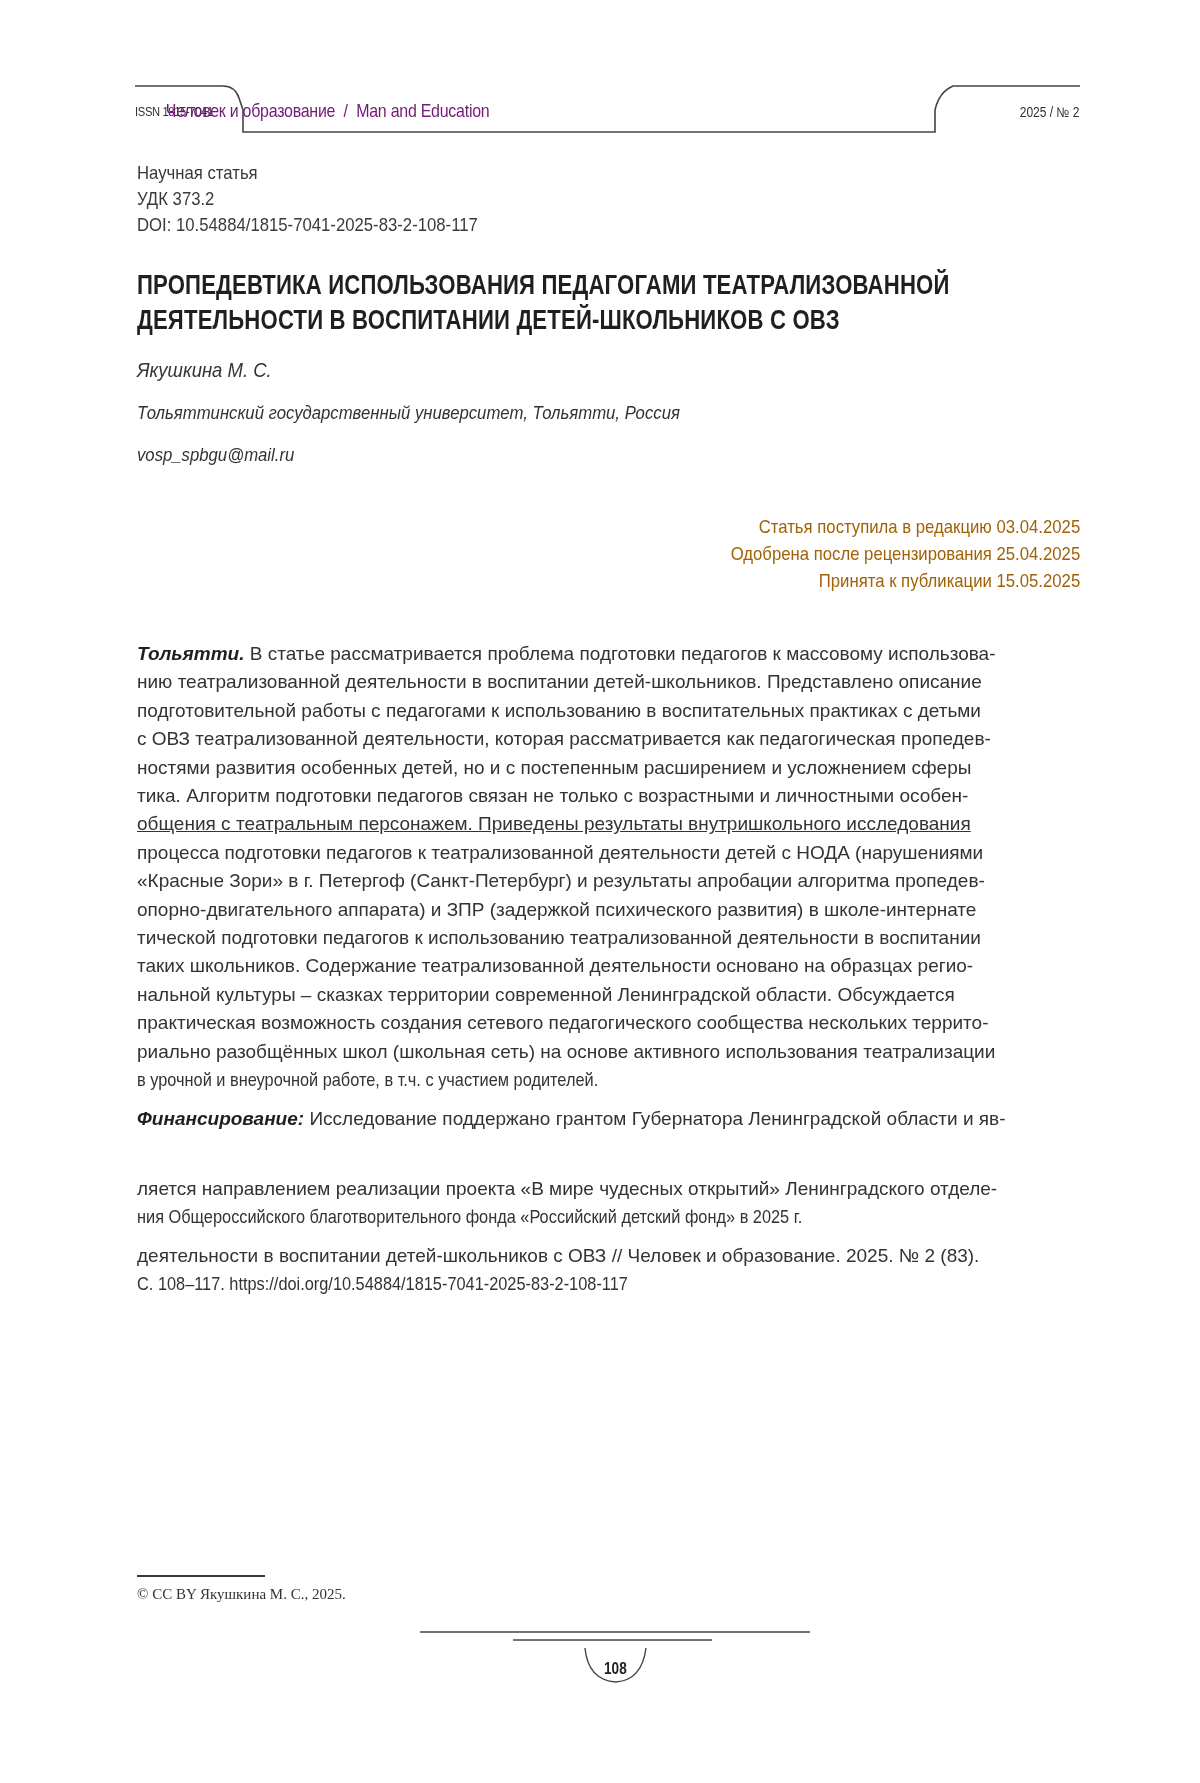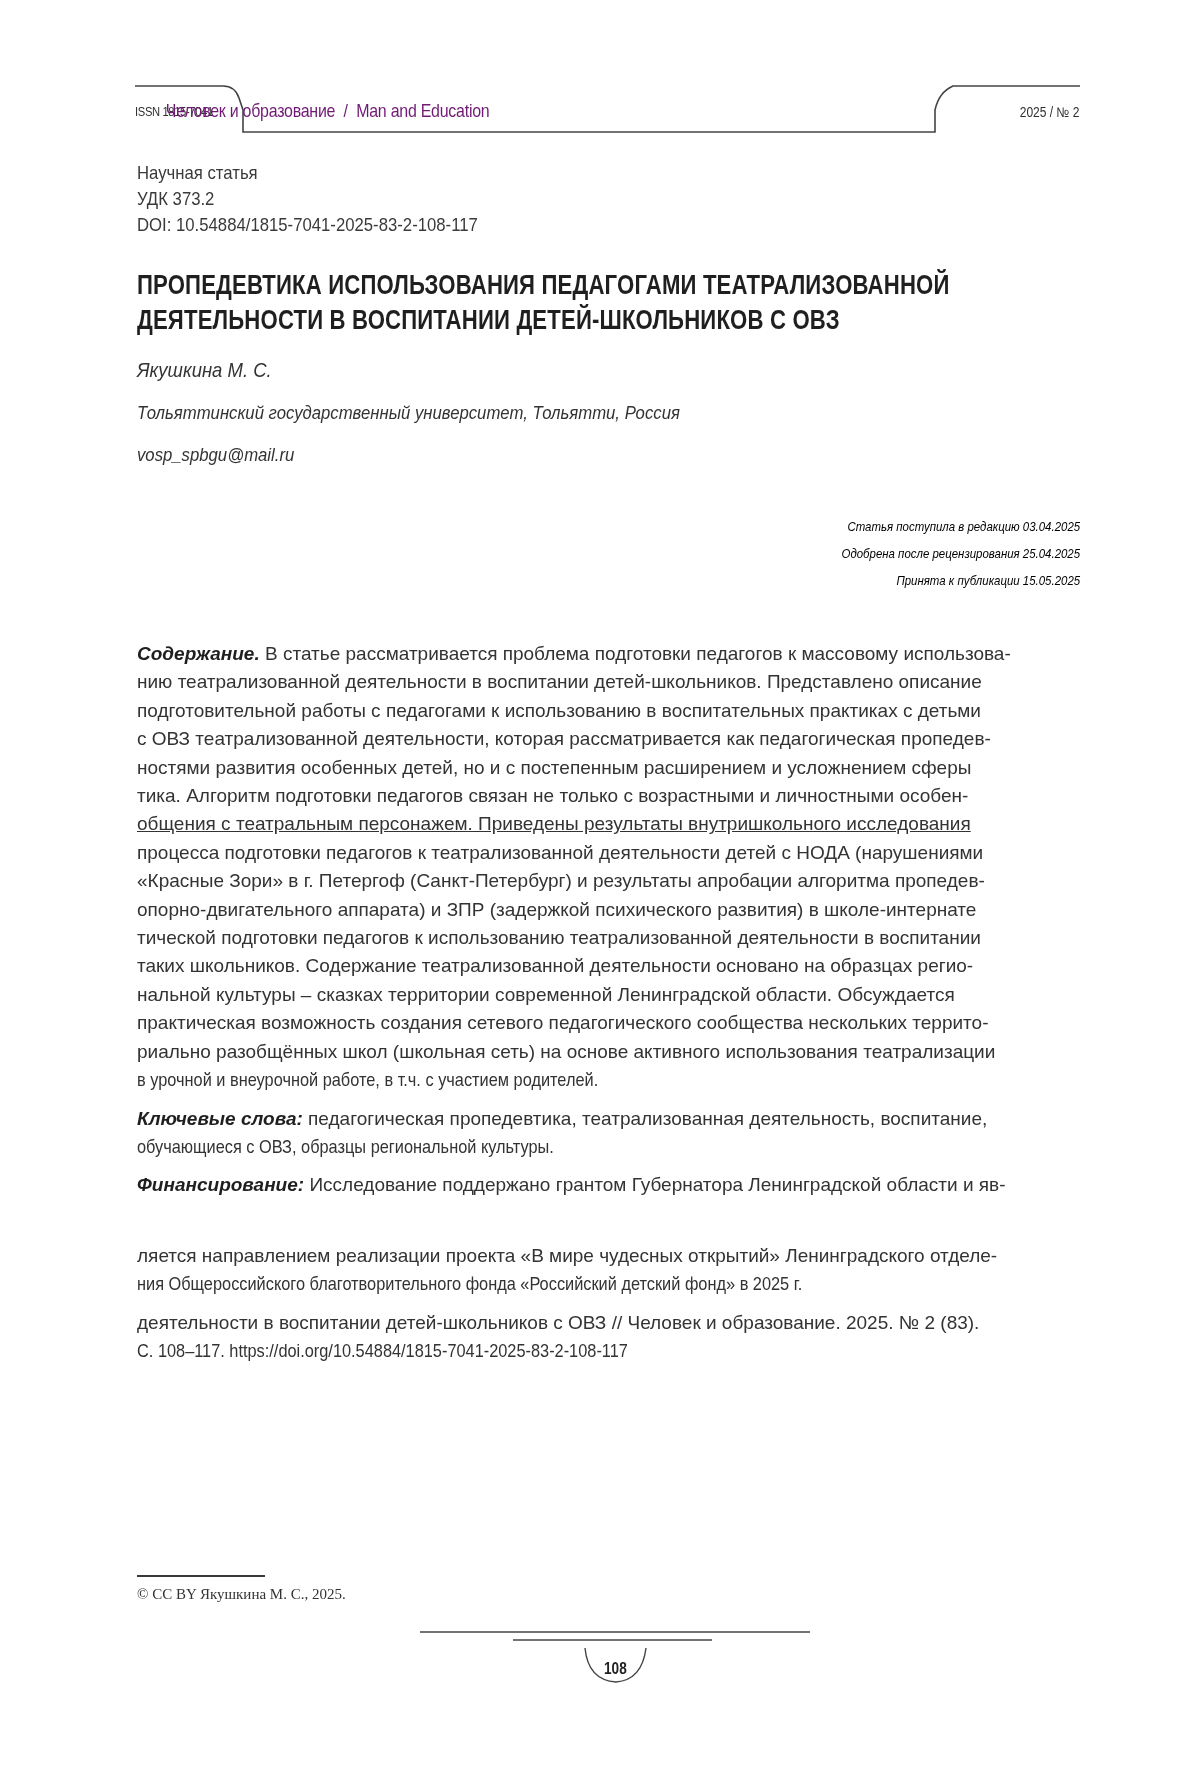--- a/index.html
+++ b/index.html
@@ -72,21 +72,21 @@
       position: absolute; left: 137px; top: 444px;
       font-size: 19px; font-style: italic; color: #333;
       transform: scaleX(0.88); transform-origin: left center; white-space: nowrap;
     }
     .email a { color: inherit; text-decoration: none; }
 
     
     .dates {
       position: absolute; right: 120px; top: 513px;
       text-align: right;
-      font-size: 13px; line-height: 27px; font-style: italic; color: #000000;
+      font-size: 19px; line-height: 27px; color: #a16207;
     }
     .dates div { transform: scaleX(0.88); transform-origin: right center; white-space: nowrap; }
 
     
     .body-text {
       position: absolute; left: 137px; top: 640px;
       width: 943px;
     }
     .para {
       font-size: 19px; line-height: 28.4px; color: #333;
@@ -155,42 +155,38 @@
 </div>
 
 <div class="dates">
   <div>Статья поступила в редакцию 03.04.2025</div>
   <div>Одобрена после рецензирования 25.04.2025</div>
   <div>Принята к публикации 15.05.2025</div>
 </div>
 
 <div class="body-text">
   <div class="para">
-    <span class="line" style="transform: scaleX(1);"><span class="lead">Содержание.</span><span> В статье рассматривается проблема подготовки педагогов к массовому использова-</span></span>
+    <span class="line" style="transform: scaleX(1);"><span class="lead">Тольятти.</span><span> В статье рассматривается проблема подготовки педагогов к массовому использова-</span></span>
     <span class="line" style="transform: scaleX(1);">нию театрализованной деятельности в воспитании детей-школьников. Представлено описание</span>
     <span class="line" style="transform: scaleX(1);">подготовительной работы с педагогами к использованию в воспитательных практиках с детьми</span>
     <span class="line" style="transform: scaleX(1);">с ОВЗ театрализованной деятельности, которая рассматривается как педагогическая пропедев-</span>
     <span class="line" style="transform: scaleX(1);">ностями развития особенных детей, но и с постепенным расширением и усложнением сферы</span>
     <span class="line" style="transform: scaleX(1);">тика. Алгоритм подготовки педагогов связан не только с возрастными и личностными особен-</span>
     <span class="line" style="transform: scaleX(1); text-decoration: underline;">общения с театральным персонажем. Приведены результаты внутришкольного исследования</span>
     <span class="line" style="transform: scaleX(1);">процесса подготовки педагогов к театрализованной деятельности детей с НОДА (нарушениями</span>
     <span class="line" style="transform: scaleX(1);">«Красные Зори» в г. Петергоф (Санкт-Петербург) и результаты апробации алгоритма пропедев-</span>
     <span class="line" style="transform: scaleX(1);">опорно-двигательного аппарата) и ЗПР (задержкой психического развития) в школе-интернате</span>
     <span class="line" style="transform: scaleX(1);">тической подготовки педагогов к использованию театрализованной деятельности в воспитании</span>
     <span class="line" style="transform: scaleX(1);">таких школьников. Содержание театрализованной деятельности основано на образцах регио-</span>
     <span class="line" style="transform: scaleX(1);">нальной культуры – сказках территории современной Ленинградской области. Обсуждается</span>
     <span class="line" style="transform: scaleX(1);">практическая возможность создания сетевого педагогического сообщества нескольких террито-</span>
     <span class="line" style="transform: scaleX(1);">риально разобщённых школ (школьная сеть) на основе активного использования театрализации</span>
     <span class="line last" style="transform: scaleX(0.86);">в урочной и внеурочной работе, в т.ч. с участием родителей.</span>
   </div>
 
-  <div class="para">
-    <span class="line" style="transform: scaleX(1);"><span class="lead">Ключевые слова:</span><span> педагогическая пропедевтика, театрализованная деятельность, воспитание,</span></span>
-    <span class="line last" style="transform: scaleX(0.86);">обучающиеся с ОВЗ, образцы региональной культуры.</span>
-  </div>
 
   <div class="para">
     <span class="line" style="transform: scaleX(1);"><span class="lead">Финансирование:</span><span> Исследование поддержано грантом Губернатора Ленинградской области и яв-</span></span>
     <span class="line" style="transform: scaleX(1); margin-top: 42px;">ляется направлением реализации проекта «В мире чудесных открытий» Ленинградского отделе-</span>
     <span class="line last" style="transform: scaleX(0.86);">ния Общероссийского благотворительного фонда «Российский детский фонд» в 2025 г.</span>
   </div>
 
   <div class="para">
     <span class="line" style="transform: scaleX(1);">деятельности в воспитании детей-школьников с ОВЗ // Человек и образование. 2025. № 2 (83).</span>
     <span class="line last" style="transform: scaleX(0.86);">С. 108–117. https://doi.org/10.54884/1815-7041-2025-83-2-108-117</span>

